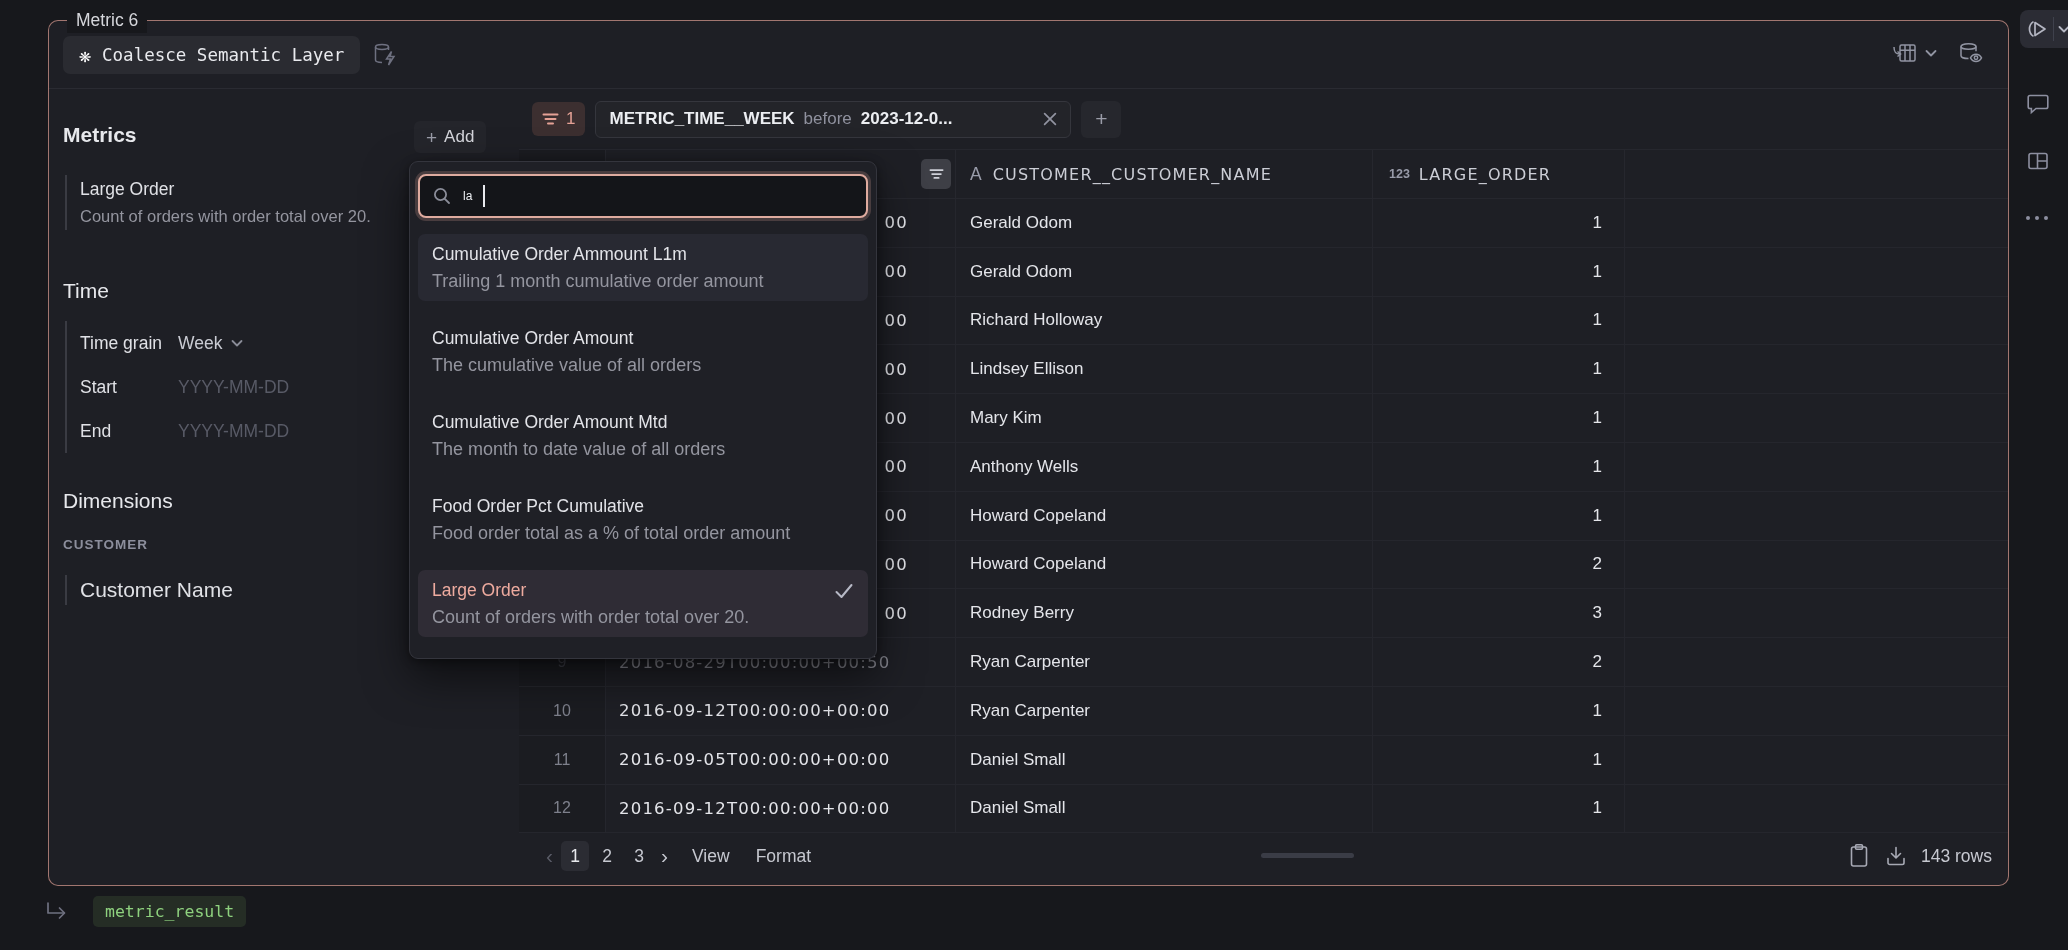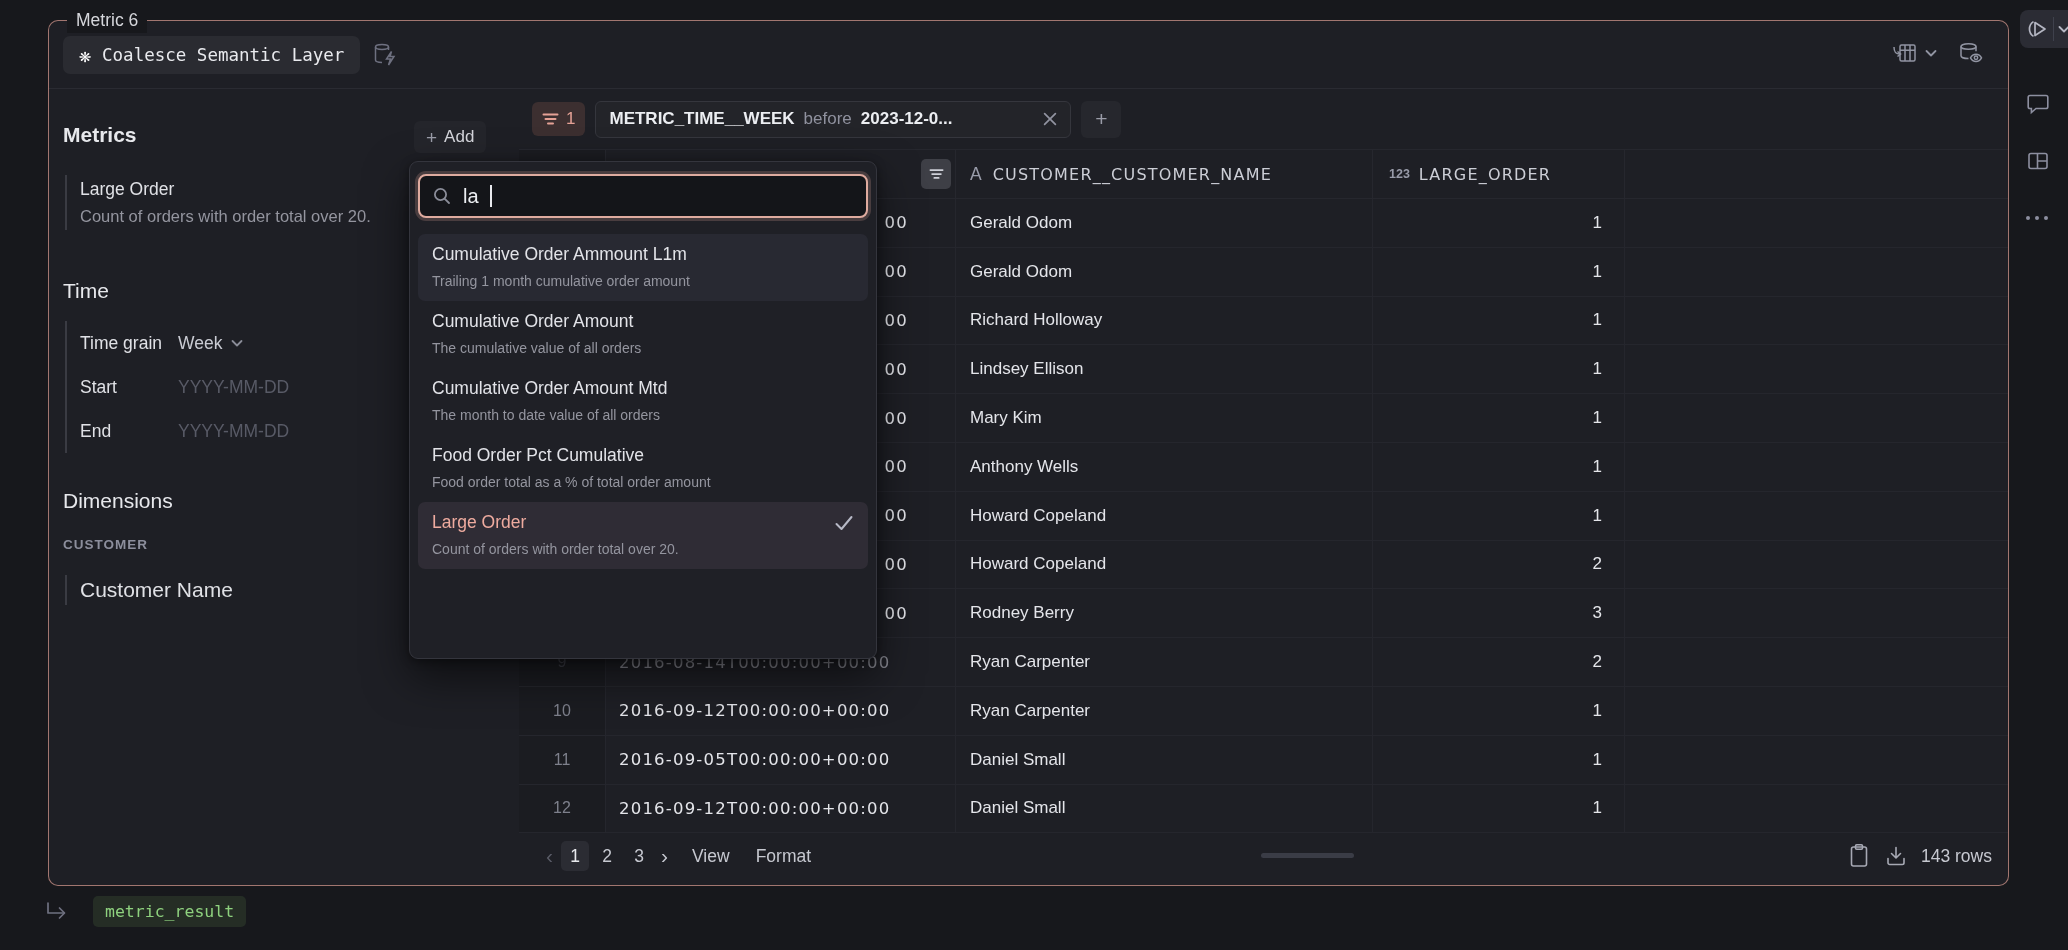--- a/index.html
+++ b/index.html
@@ -67,28 +67,28 @@
   .pagebtn{min-width:28px;height:30px;display:flex;align-items:center;justify-content:center;border-radius:5px;margin:0 2px;cursor:pointer;}
   .pagebtn.active{background:#2b2c33;color:#e8e9ed;}
   .pg-view{margin-left:24px;cursor:pointer;}
   .pg-format{margin-left:26px;cursor:pointer;}
   .pgright{margin-left:auto;display:flex;align-items:center;gap:13px;color:#c6c8d0;}
   .pgright .ic{display:flex;color:#a7a9b4;cursor:pointer;}
   .hthumb{position:absolute;left:742px;top:20px;width:93px;height:5px;background:#3a3c46;border-radius:3px;cursor:pointer;}
   
   .mpanel{position:absolute;left:360px;top:140px;width:468px;height:498px;background:#1f2026;border:1px solid #34353d;border-radius:9px;box-shadow:0 18px 44px rgba(0,0,0,.55),0 2px 10px rgba(0,0,0,.4);padding:12px 8px;z-index:6;box-sizing:border-box;}
   .msearch{height:44px;background:#141519;border:2px solid #dfab9f;box-shadow:0 0 0 3px rgba(223,166,155,.22);border-radius:8px;display:flex;align-items:center;padding:0 12px;gap:11px;box-sizing:border-box;}
-  .msearch .q{color:#eceef2;font-size:20px;}
+  .msearch .q{color:#eceef2;font-size:12px;}
   .caret{width:2px;height:22px;background:#e9eaee;animation:blink 1.1s steps(1) infinite;}
   @keyframes blink{50%{opacity:0;}}
-  .mlist{margin-top:16px;display:flex;flex-direction:column;}
+  .mlist{margin-top:16px;display:flex;flex-direction:column;gap:17px;}
   .mitem{padding:7px 14px;border-radius:7px;cursor:pointer;}
   .mitem .trow2{display:flex;align-items:center;}
   .mitem .t{font-size:17.5px;color:#e2e3e8;line-height:27px;}
-  .mitem .d{font-size:14px;color:#94959f;line-height:26px;}
+  .mitem .d{font-size:18px;color:#94959f;line-height:26px;}
   .mitem.hov{background:#282932;}
   .mitem.sel{background:#2f2c35;}
   .mitem.sel .t{color:#eeab9f;}
   .mitem .check{margin-left:auto;display:flex;}
   
   .g-run{position:absolute;left:2002px;top:10px;width:57px;height:38px;background:#2b2c34;border-radius:8px;display:flex;align-items:center;color:#b4b6c2;cursor:pointer;}
   .g-run .ric{margin-left:6px;display:flex;}
   .g-run .rdiv{width:1px;height:24px;background:#3f414c;margin-left:5px;}
   .g-run .rchev{margin-left:3px;display:flex;}
   .g-icon{position:absolute;color:#8d8fa0;display:flex;cursor:pointer;}
@@ -291,21 +291,21 @@
         </div>
         <div class="row">
           <div class="td idx">8</div>
           <div class="td date frag">00</div>
           <div class="td name">Rodney Berry</div>
           <div class="td val">3</div>
           <div class="td fill"></div>
         </div>
         <div class="row">
           <div class="td idx ghost">9</div>
-          <div class="td date dim">2016-08-14T00:00:00+00:00</div>
+          <div class="td date dim">2016-08-29T00:00:00+00:50</div>
           <div class="td name">Ryan Carpenter</div>
           <div class="td val">2</div>
           <div class="td fill"></div>
         </div>
         <div class="row">
           <div class="td idx">10</div>
           <div class="td date">2016-09-12T00:00:00+00:00</div>
           <div class="td name">Ryan Carpenter</div>
           <div class="td val">1</div>
           <div class="td fill"></div>

